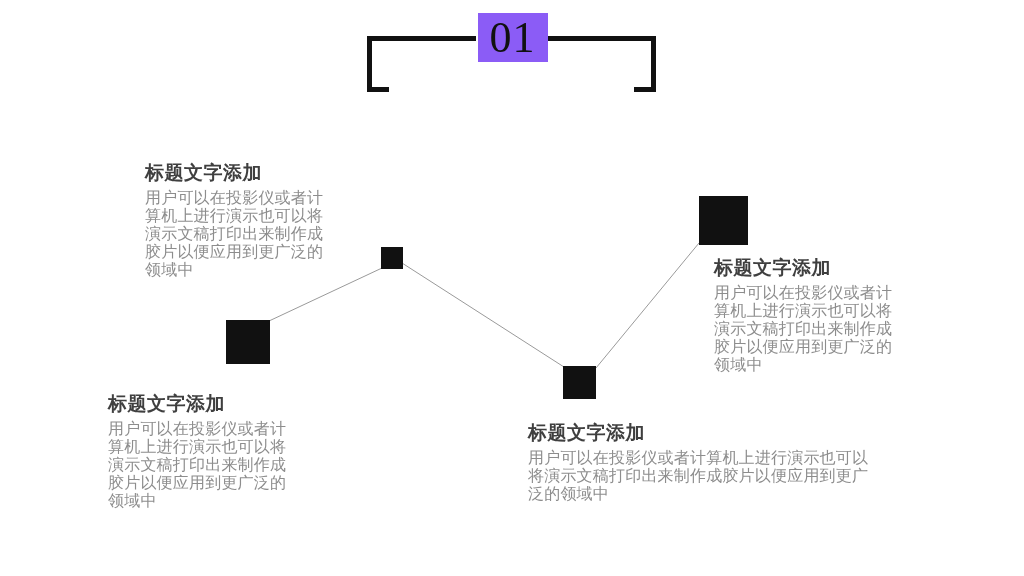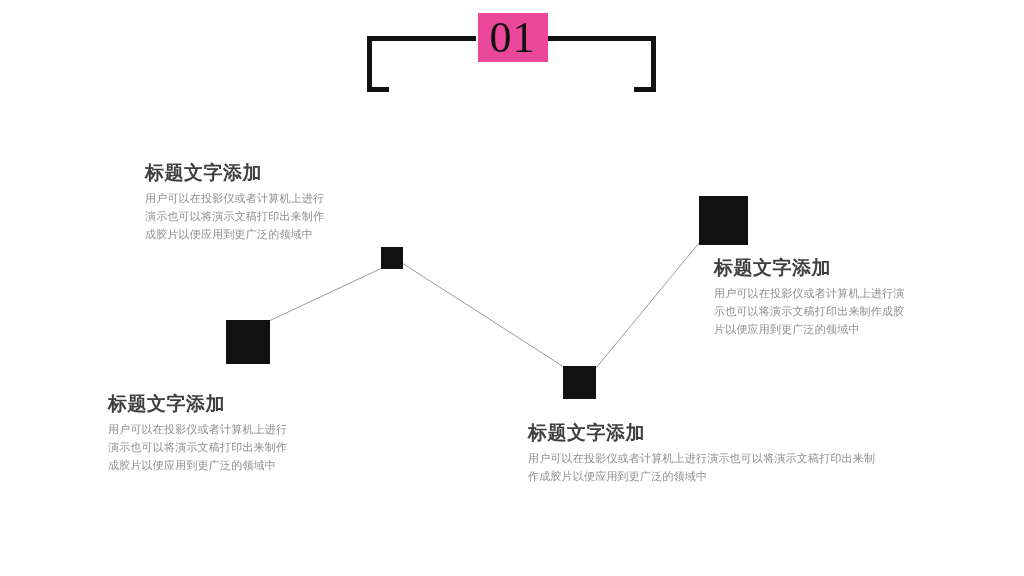--- a/index.html
+++ b/index.html
@@ -61,21 +61,21 @@
     top: -12px;
     text-align: center;
     font-family: "Liberation Serif", "DejaVu Serif", serif;
     font-size: 44px;
     line-height: 44px;
     font-weight: 300;
     color: #111111;
     letter-spacing: 1px;
   }
   #section-number span {
-    background: #ec4899;
+    background: #8b5cf6;
     padding: 0 12px;
   }
 
   #section-title {
     position: absolute;
     left: 0;
     right: 0;
     top: 30px;
     text-align: center;
     font-size: 31px;
@@ -104,21 +104,21 @@
   .text-block { position: absolute; }
   .block-title {
     font-size: 19px;
     line-height: 20px;
     font-weight: bold;
     color: #3f3f3f;
     letter-spacing: 0.5px;
     margin-bottom: 6px;
   }
   .block-body {
-    font-size: 11px;
+    font-size: 16px;
     line-height: 18px;
     color: #8d8d8d;
     letter-spacing: 0.2px;
   }
 
   #block-top-left    { left: 145px; top: 163px; width: 190px; }
   #block-bottom-left { left: 108px; top: 394px; width: 190px; }
   #block-bottom-mid  { left: 528px; top: 423px; width: 350px; }
   #block-right       { left: 714px; top: 258px; width: 192px; }
 </style>

